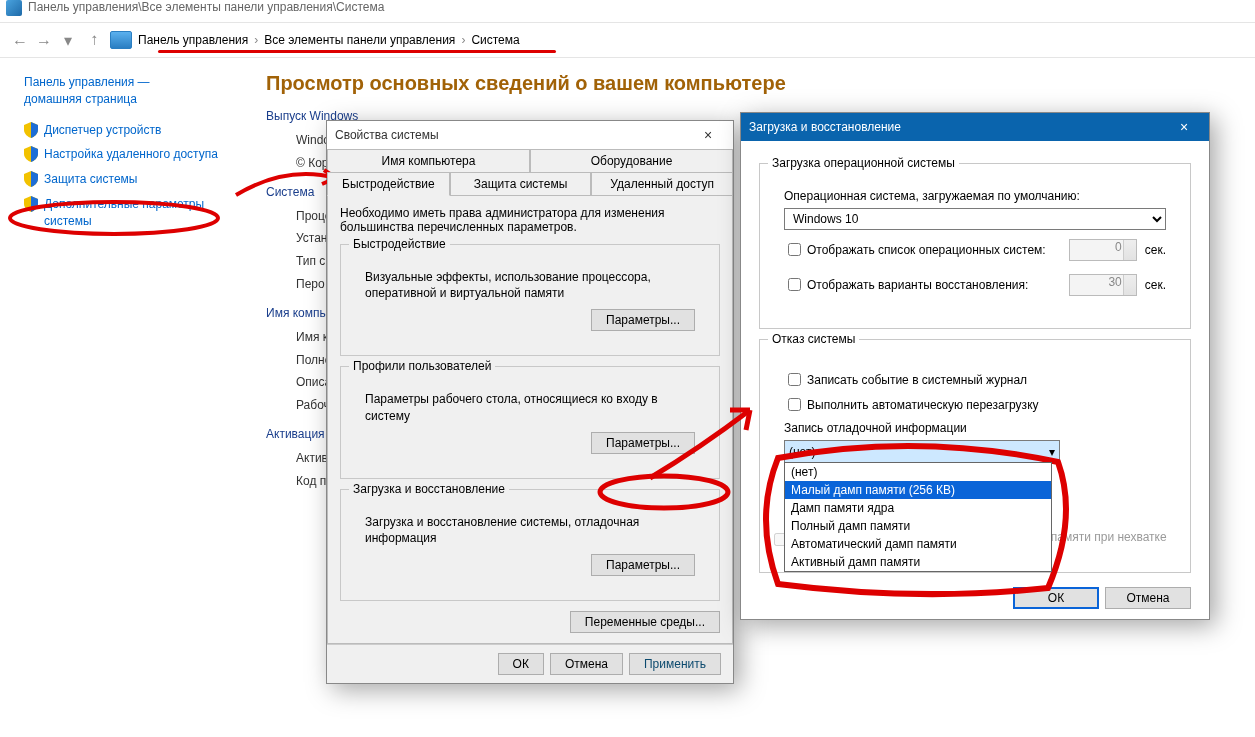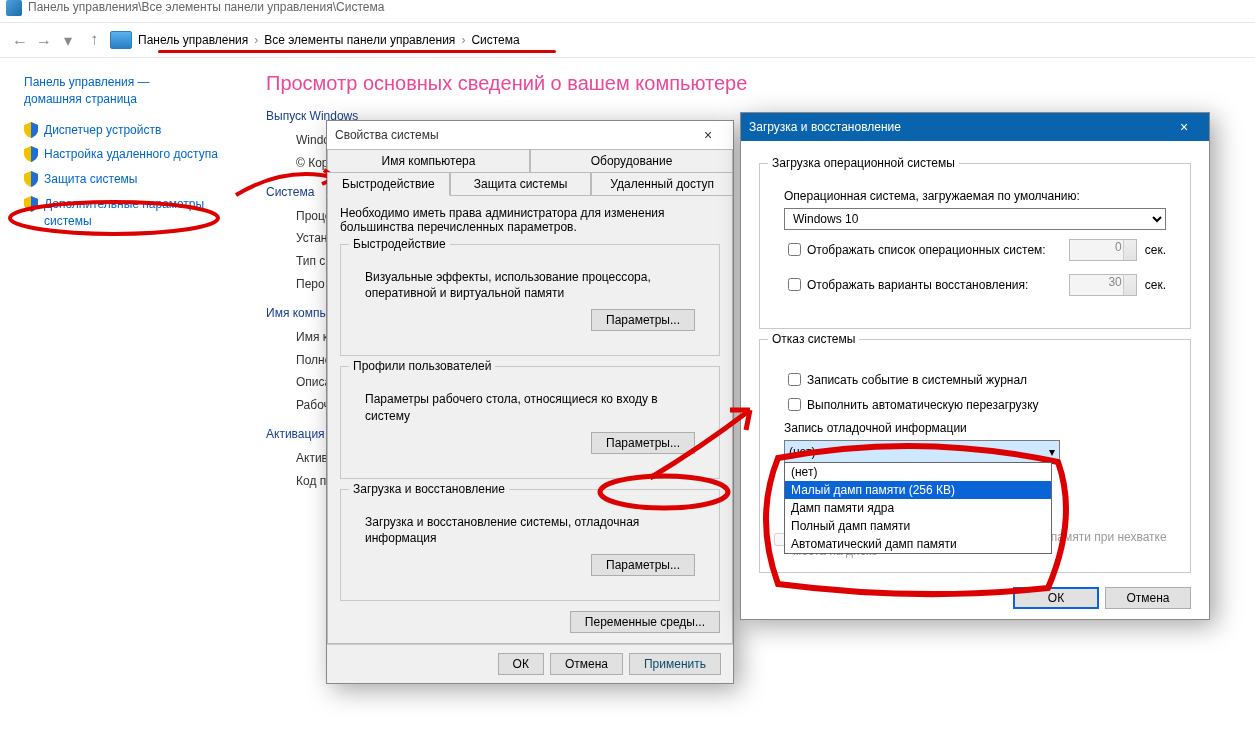--- a/index.html
+++ b/index.html
@@ -13,21 +13,21 @@
 .bc-item{color:#000}
 .underline-red{position:absolute;height:3px;background:#d00;border-radius:2px}
 .body-row{display:flex;position:absolute;top:58px;left:0;right:0;bottom:0}
 .sidebar{width:220px;padding:16px 12px 0 24px}
 .sidebar a{color:#0066cc;text-decoration:none;display:block;line-height:1.4}
 .sidebar .hdr{color:#0066cc;margin-bottom:14px}
 .sidebar .itm{display:flex;align-items:flex-start;margin-bottom:8px}
 .shield{width:14px;height:16px;margin-right:6px;flex:none}
 .shield svg{width:14px;height:16px;display:block}
 .main{flex:1;padding:14px 20px 0 10px;position:relative}
-.main h1{font-size:20px;font-weight:400;color:#ec4899;margin:0 0 14px 0}
+.main h1{font-size:20px;font-weight:700;color:#a16207;margin:0 0 14px 0}
 .sec-title{color:#1a3e8c;font-size:12px;margin:10px 0 6px 0}
 .kv{margin-left:30px;line-height:1.9;color:#333}
 
 .dlg{position:absolute;background:#fff;border:1px solid #888;box-shadow:6px 6px 24px rgba(0,0,0,.35)}
 .dlg-title{height:28px;background:#fff;color:#333;display:flex;align-items:center;padding:0 8px;font-size:12px}
 .dlg-title.blue{background:#0a64ad;color:#fff}
 .dlg-title .sp{flex:1}
 .dlg-x{width:34px;height:22px;display:flex;align-items:center;justify-content:center;font-size:14px;cursor:pointer}
 .dlg-body{background:#f0f0f0;padding:10px 12px}
 .tabs{display:flex;flex-wrap:wrap;background:#f0f0f0;border-bottom:0}
@@ -247,20 +247,21 @@
         <div class="sel hl" style="display:flex;align-items:center;justify-content:space-between;width:266px">
           <span>(нет)</span>
           <span>▾</span>
         </div>
         <div class="dd-list" style="left:0;top:22px;width:266px">
           <div>(нет)</div>
           <div class="sel-row">Малый дамп памяти (256 КВ)</div>
           <div>Дамп памяти ядра</div>
           <div>Полный дамп памяти</div>
           <div>Автоматический дамп памяти</div>
+          <div>Активный дамп памяти</div>
         </div>
       </div>
       <label class="chk disabled-row" style="position:absolute;bottom:8px;left:10px;right:10px;align-items:flex-start">
           <input type="checkbox" disabled="" style="">
           <span>Отключить автоматическое удаление дампов памяти при нехватке места на диске</span>
         </label>
     </div>
 
     <div class="btn-row" style="margin-top:14px">
       <button class="btn ok-default" style="width:86px">ОК</button>

